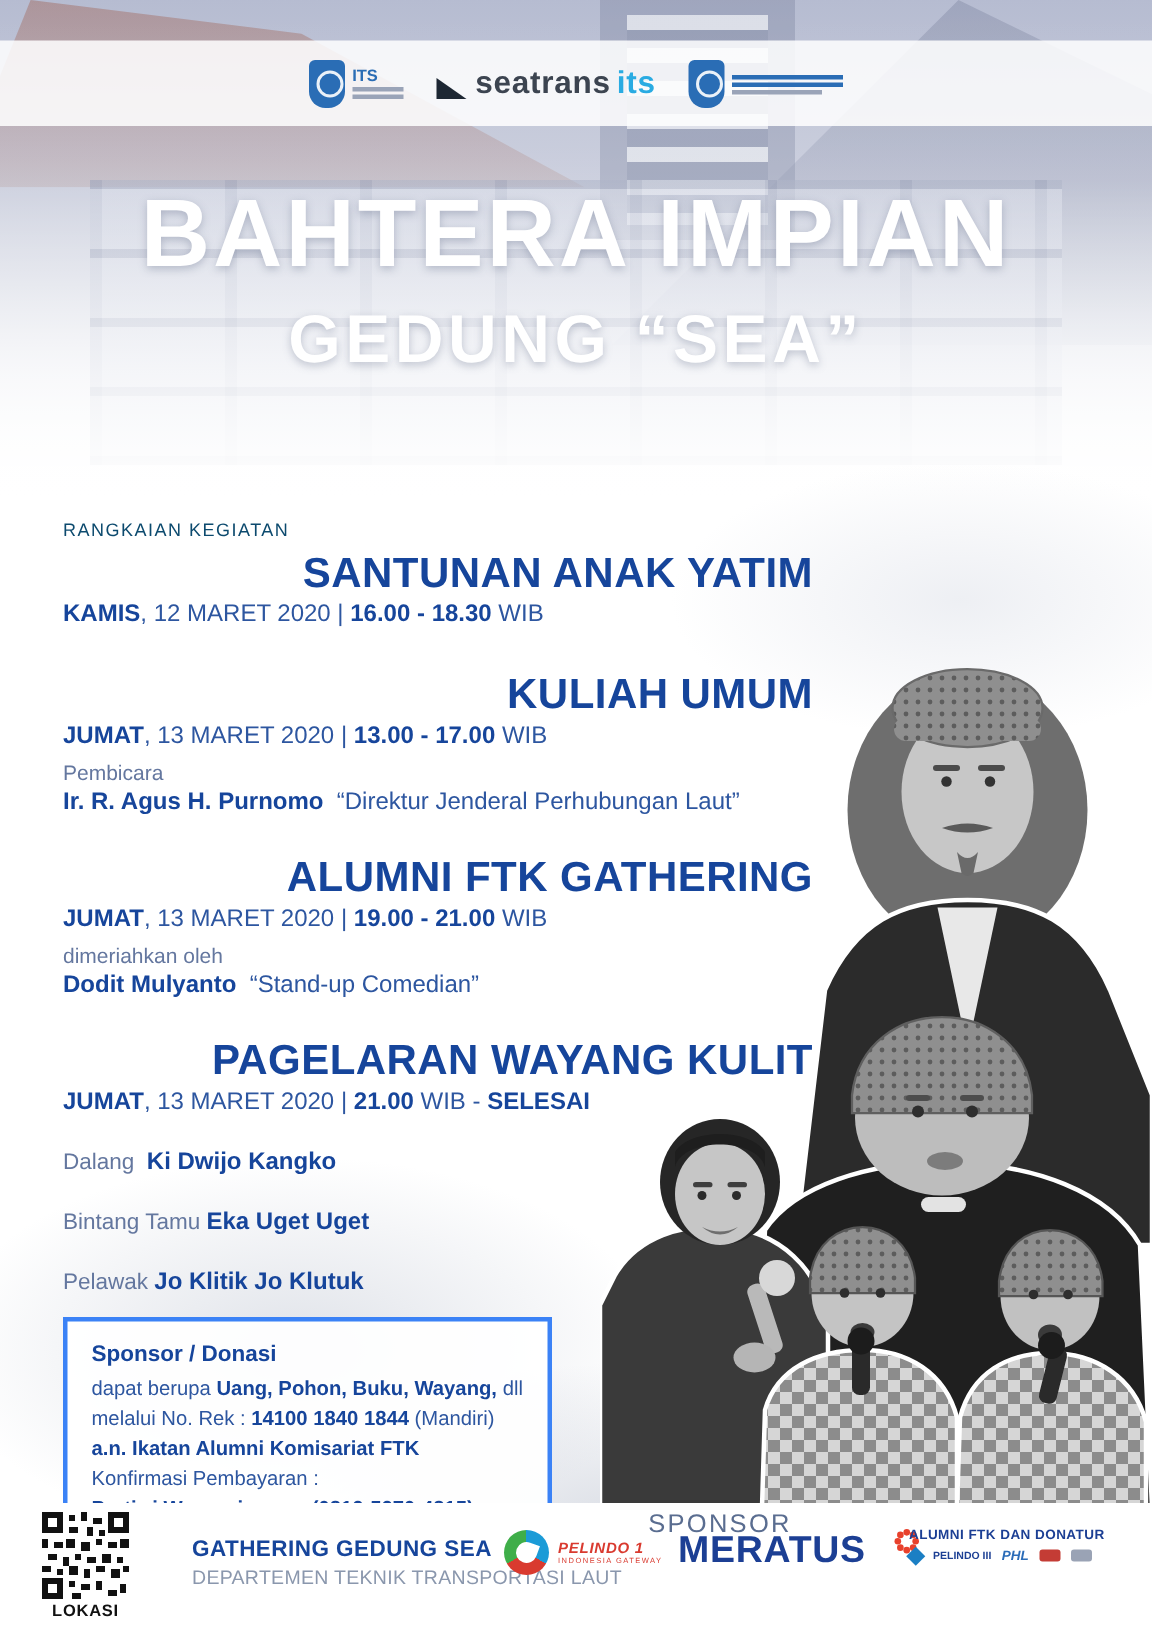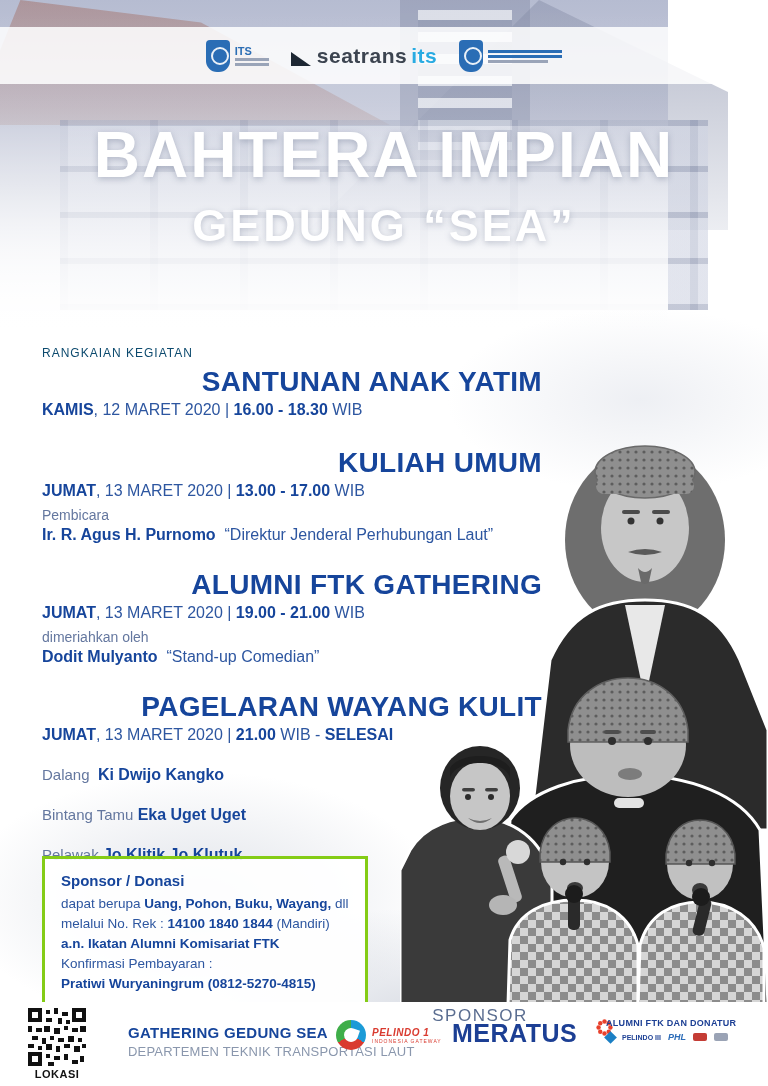--- a/index.html
+++ b/index.html
@@ -4,21 +4,21 @@
 <style>
   * { margin:0; padding:0; box-sizing:border-box; }
   html,body { background:#e8e8e8; }
   body { font-family:"Liberation Sans", sans-serif; }
   .poster {
     position:relative; width:768px; height:1086px; margin:0 auto;
     background:#ffffff; overflow:hidden;
   }
 
   
-  .header { position:absolute; left:0; top:0; width:668px; height:345px;
+  .header { position:absolute; left:0; top:0; width:768px; height:345px;
     background:linear-gradient(180deg,#a9b0c9 0%,#b9bed2 30%,#cdd1de 55%,#f2f3f7 85%,#ffffff 100%); }
   .roof-left { position:absolute; left:-30px; top:0; width:420px; height:125px;
     background:linear-gradient(180deg,rgba(150,100,95,.75),rgba(160,120,115,.35));
     clip-path:polygon(0 100%, 12% 0, 55% 18%, 100% 100%); opacity:.8; }
   .roof-right { position:absolute; right:-60px; top:0; width:420px; height:230px;
     background:linear-gradient(180deg,rgba(120,128,158,.55),rgba(160,168,190,.2));
     clip-path:polygon(0 100%, 55% 0, 100% 40%, 100% 100%); }
   .tower { position:absolute; left:400px; top:0; width:130px; height:160px;
     background:rgba(110,120,150,.45); }
   .tower .win { position:absolute; left:18px; top:10px; width:94px; height:140px;
@@ -66,22 +66,22 @@
   .ev-date b { color:#16459b; }
   .ev-label { font-size:14px; color:#64779f; margin-top:7px; }
   .ev-name { font-size:16px; color:#2d56a0; margin-top:3px; }
   .ev-name b { color:#16459b; }
   .ev { margin-bottom:24px; }
   .ev.gap-lg { margin-bottom:27px; }
   .role-line { font-size:15px; color:#64779f; margin-top:22px; }
   .role-line b { color:#16459b; font-size:16px; }
 
   
-  .don-box { position:absolute; left:42px; top:856px; width:326px;
-    border:3px solid #84cc16; background:rgba(255,255,255,.92); padding:12px 14px 13px 16px;
+  .don-box { position:absolute; left:42px; top:878px; width:326px;
+    border:3px solid #3b82f6; background:rgba(255,255,255,.92); padding:12px 14px 13px 16px;
     color:#2d56a0; font-size:13.5px; line-height:20px; }
   .don-title { font-weight:bold; color:#16459b; font-size:15px; margin-bottom:3px; }
   .don-box b { color:#16459b; }
 
   
   .collage { position:absolute; left:400px; top:400px; width:368px; height:605px; }
 
   
   .footer { position:absolute; left:0; top:1002px; width:768px; height:84px; background:#ffffff; }
   .qr { position:absolute; left:28px; top:6px; width:58px; height:58px; }

